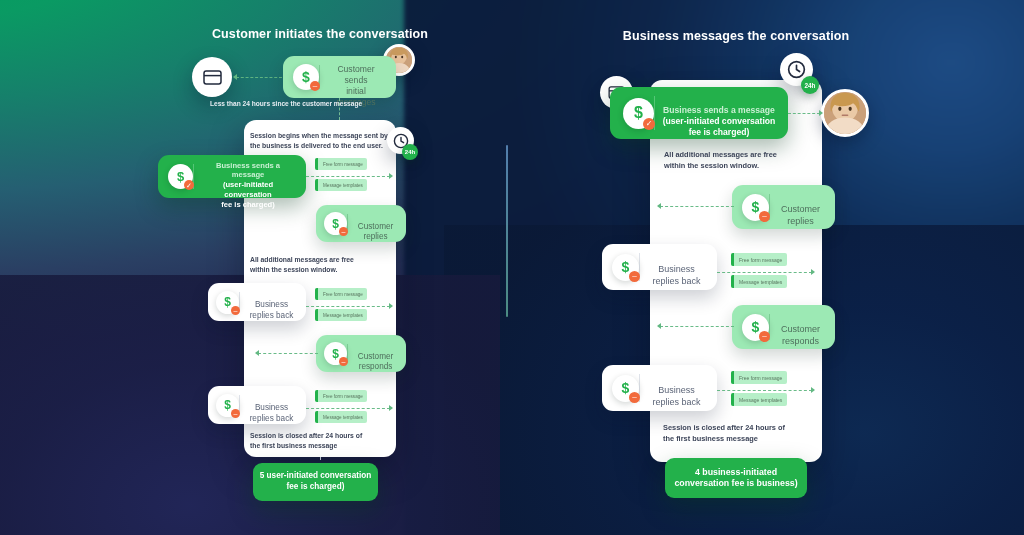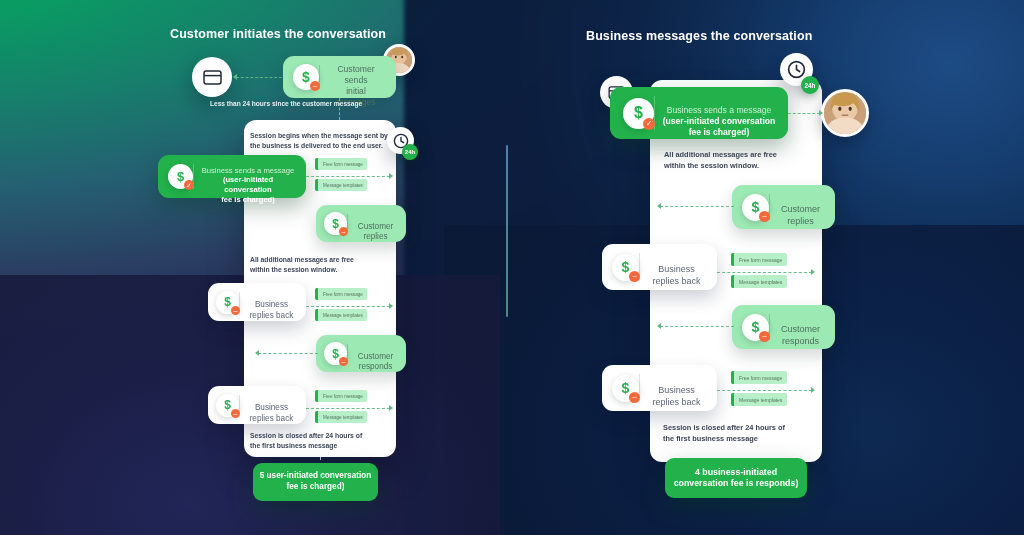--- a/index.html
+++ b/index.html
@@ -25,42 +25,42 @@
   .bg-dark-bl{position:absolute;left:-120px;bottom:-200px;width:620px;height:460px;
      background:radial-gradient(55% 55% at 50% 50%, #22265a 0%, #1a1d45 55%, #171a3c 100%);
      opacity:.85;}
 
   .divider{position:absolute;left:506px;top:145px;width:2px;height:172px;
      background:linear-gradient(180deg,#5f8fc0,#57a08f);opacity:.85;border-radius:2px;}
 
   
   .panel{position:absolute;}
   .panel-title{position:absolute;color:#fff;font-weight:bold;letter-spacing:.1px;
-     white-space:nowrap;}
+     text-align:center;white-space:nowrap;}
 
   .sheet{position:absolute;background:#fff;border-radius:12px;
      box-shadow:0 14px 34px rgba(3,8,24,.34);}
 
   
   .card{position:absolute;display:flex;align-items:center;border-radius:11px;box-sizing:border-box;}
   .card .divline{width:1px;align-self:stretch;margin:9px 0;}
   .card .ctext{flex:1;text-align:center;line-height:1.28;padding:0 7px;margin-top:17px;}
 
   .card.green{background:#9ce9b4;box-shadow:0 7px 16px rgba(10,40,25,.18);}
   .card.green .divline{background:#7ccf95;}
   .card.green .ctext{color:#4e6f5c;}
 
   .card.white{background:#fff;box-shadow:0 8px 18px rgba(10,20,45,.20);}
   .card.white .divline{background:#dfe3ea;}
   .card.white .ctext{color:#5b6477;}
 
   .card.solid{background:#23b14b;box-shadow:0 9px 22px rgba(8,60,30,.34);}
   .card.solid .divline{background:#55c776;}
   .card.solid .ctext{color:#ffffff;}
-  .card.solid .l1{color:#c9f0d3;font-weight:normal;text-align:center;}
+  .card.solid .l1{color:#c9f0d3;font-weight:bold;text-align:center;}
   .card.solid .l2{font-weight:bold;color:#fff;}
 
   
   .coin{position:relative;border-radius:50%;background:#fff;flex:none;
         display:flex;align-items:center;justify-content:center;
         box-shadow:0 2px 6px rgba(10,30,20,.18);}
   .coin .dollar{color:#23b14b;font-weight:bold;line-height:1;}
   .coin .badge{position:absolute;border-radius:50%;background:#f26a3c;
         display:flex;align-items:center;justify-content:center;color:#fff;line-height:1;}
 
@@ -418,17 +418,17 @@
     <div class="arrow r" style="left:811px;top:387px;"></div>
 
     <div class="note" style="left:663px;top:423px;width:148px;font-size:7.4px;">
       <div>Session is closed after 24 hours of</div>
       <div>the first business message</div>
     </div>
 
     <div class="cta" style="left:665px;top:458px;width:142px;height:40px;font-size:8.8px;">
       <div>
         <div>4 business-initiated</div>
-        <div>conversation fee is responds)</div>
+        <div>conversation fee is business)</div>
       </div>
     </div>
   </div>
 </div>
 
 </body></html>

